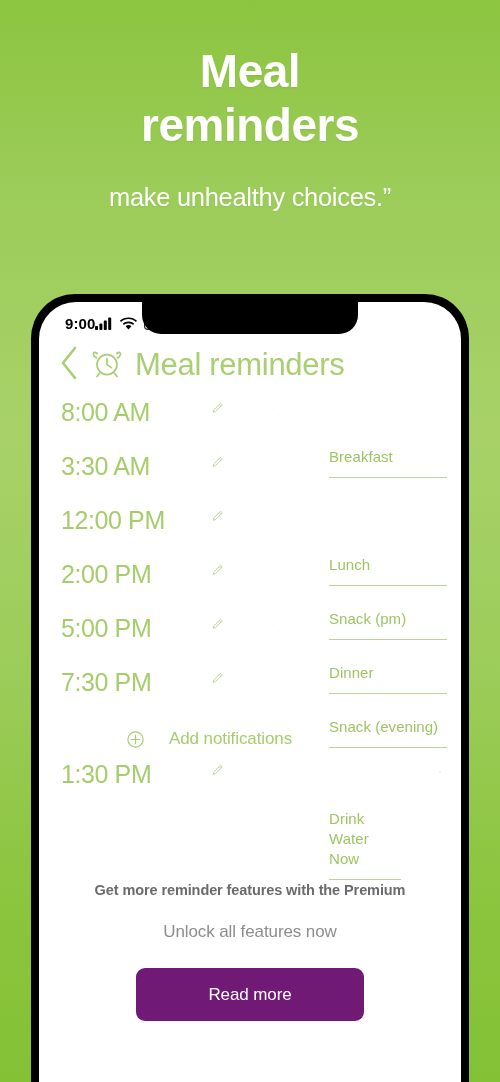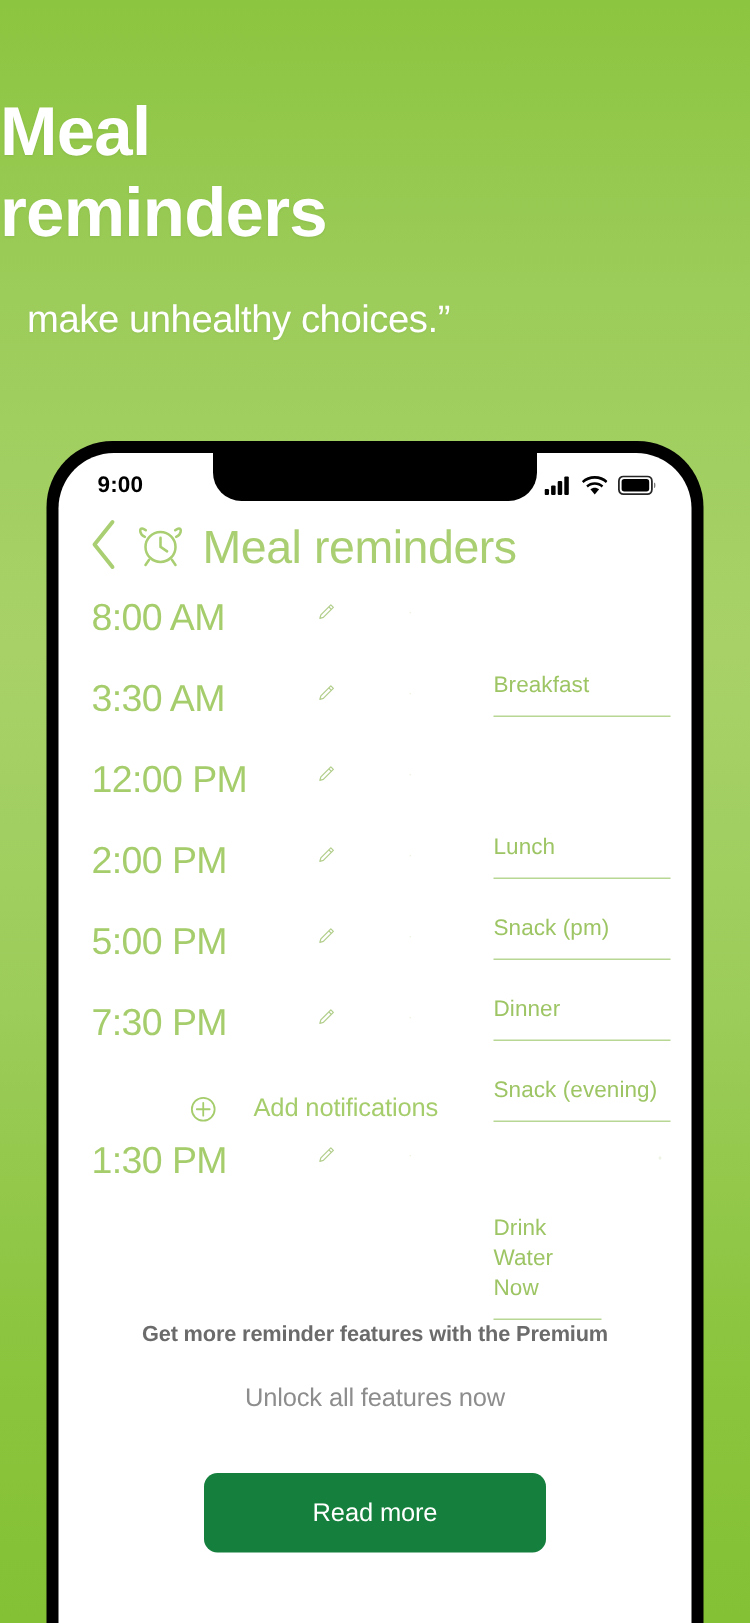--- a/index.html
+++ b/index.html
@@ -15,21 +15,22 @@
         #9ccc5a 18%,
         #a8d268 40%,
         #9ccc5a 62%,
         #8cc53f 82%,
         #84c135 100%);
     position:relative;
   }
 
   
   .promo {
-    padding-top:60px;
+    padding-top:44px;
+    text-align:center;
     color:#ffffff;
   }
   .promo-title {
     font-size:46px;
     font-weight:bold;
     line-height:1.18;
     letter-spacing:-0.5px;
     text-shadow:0 1px 2px rgba(0,0,0,.07);
   }
   .promo-quote {
@@ -74,21 +75,21 @@
     border-radius:0 0 19px 19px;
     z-index:5;
   }
 
   
   .statusbar {
     position:relative;
     height:38px;
     display:flex;
     align-items:center;
-    justify-content:space-between;
+    justify-content:flex-start;
     padding:4px 24px 0 26px;
     z-index:6;
   }
   .status-time {
     font-size:15px;
     font-weight:bold;
     color:#000;
     letter-spacing:0.1px;
   }
   .status-icons {
@@ -181,25 +182,25 @@
     letter-spacing:-0.1px;
   }
   .premium-sub {
     margin-top:22px;
     font-size:17px;
     color:#8d8d8d;
     letter-spacing:-0.1px;
   }
   .premium-btn {
     display:block;
-    margin:40px auto 0 auto;
+    margin:26px auto 0 auto;
     width:228px;
     height:53px;
     line-height:53px;
-    background:#15803d;
+    background:#701a75;
     color:#ffffff;
     font-size:17px;
     border:none;
     border-radius:9px;
     letter-spacing:-0.1px;
     font-family:"Liberation Sans", sans-serif;
     cursor:pointer;
   }
 </style>
 </head>

